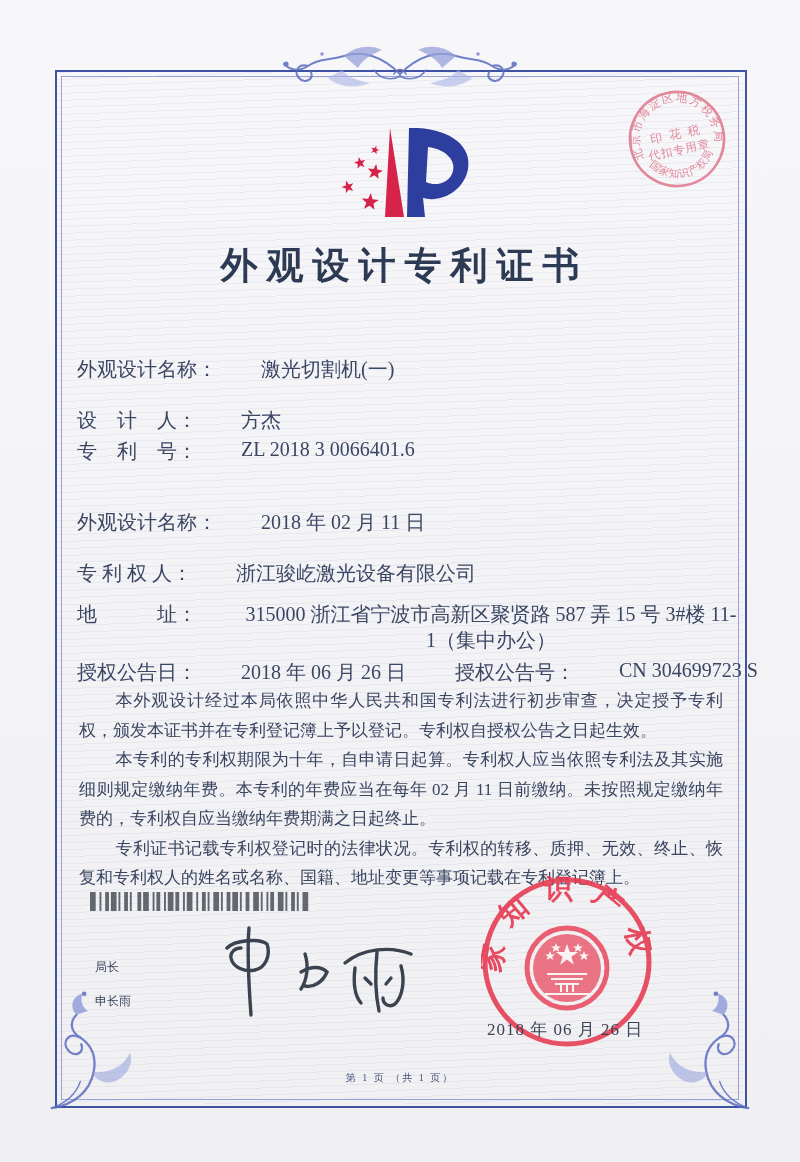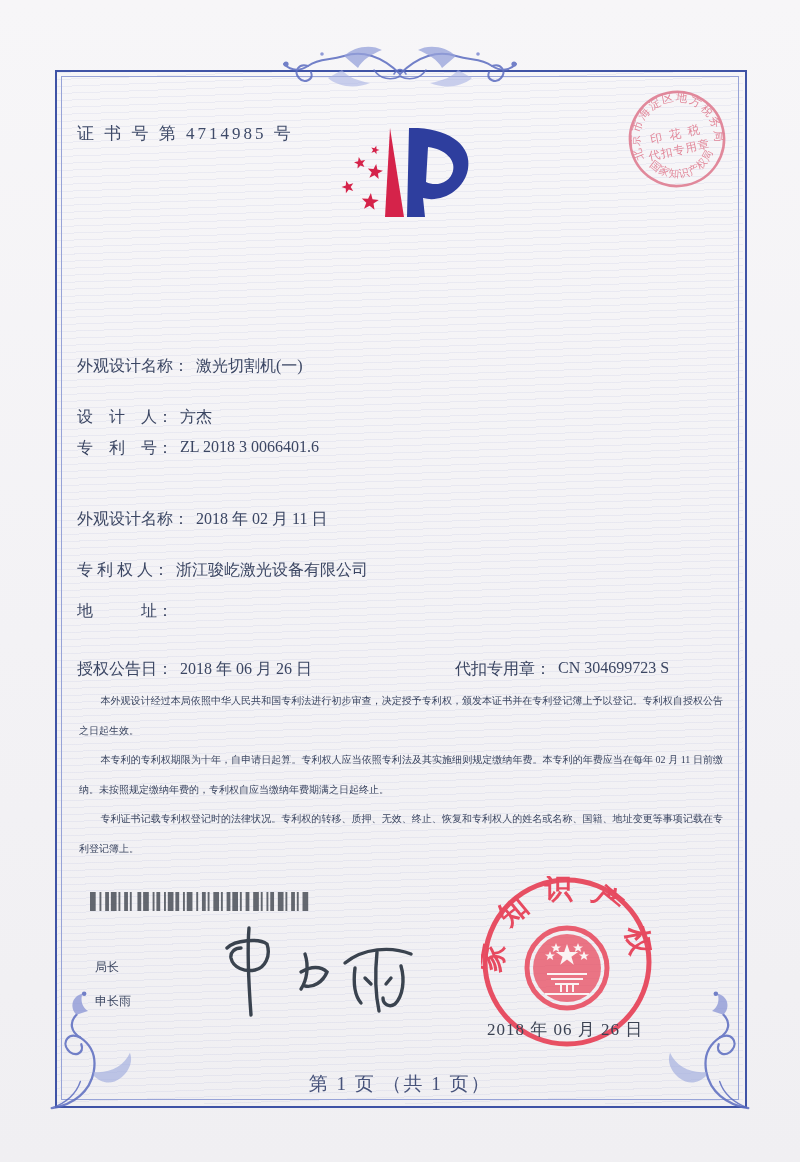--- a/index.html
+++ b/index.html
@@ -23,51 +23,51 @@
   .frame-outer{position:absolute;left:55px;top:70px;width:688px;height:1034px;border:2px solid #3f53a6;}
   .frame-inner{position:absolute;left:61px;top:76px;width:676px;height:1022px;border:1px solid #97a3d7;}
 
   .cert-no{position:absolute;left:77px;top:122px;font-size:17px;letter-spacing:3px;color:#3e4a68;}
 
   .title{
     position:absolute;left:0;top:241px;width:100%;text-align:center;
     font-size:37px;font-weight:600;letter-spacing:9px;text-indent:9px;color:#2c3a54;
   }
 
-  .row{position:absolute;left:77px;display:flex;font-size:16px;color:#3b4663;align-items:flex-start;}
+  .row{position:absolute;left:77px;display:flex;font-size:20px;color:#3b4663;align-items:flex-start;gap:37px;}
   .row .lab{flex:0 0 auto;white-space:pre;}
   .row .val{margin-left:7px;}
   .row-design{top:356px;}
   .row-designer{top:407px;text-align:right;}
   .row-patno{top:438px;justify-content:center;}
   .row-filing{top:509px;}
   .row-patentee{top:560px;}
   .row-address{top:601px;text-align:center;}
   .row-address .val{width:500px;line-height:26px;}
   .row-grantdate{top:659px;text-align:center;}
   .row-grantno{top:659px;left:455px;}
 
   .paras{
     position:absolute;left:79px;top:686px;width:644px;
-    font-size:10px;line-height:29.5px;text-align:justify;color:#3a4560;
+    font-size:17px;line-height:29.5px;text-align:justify;color:#3a4560;
   }
   .paras p{margin:0;text-indent:2.15em;}
 
   .barcode{position:absolute;left:90px;top:892px;width:222px;height:19px;}
 
   .signer{position:absolute;left:95px;top:950px;font-size:12px;line-height:34px;color:#3a4560;}
   .signature{position:absolute;left:205px;top:922px;}
 
   .seal{position:absolute;left:481px;top:876px;}
   .seal-date{
     position:absolute;left:487px;top:1018px;width:180px;
     font-size:17px;letter-spacing:1px;color:#3b4253;z-index:5;white-space:nowrap;
   }
 
-  .footer{position:absolute;left:0;top:1071px;width:100%;text-align:center;font-size:19px;letter-spacing:2px;color:#46527a;}
+  .footer{position:absolute;left:0;top:1071px;width:100%;text-align:center;font-size:10px;letter-spacing:2px;color:#46527a;}
 
   .tax-stamp{position:absolute;left:625px;top:87px;}
   .logo{position:absolute;left:333px;top:110px;}
   .orn-top{position:absolute;left:278px;top:40px;}
   .orn-bl{position:absolute;left:46px;top:988px;}
   .orn-br{position:absolute;left:630px;top:988px;}
   svg{display:block;}
 </style>
 </head>
 <body>
@@ -109,21 +109,20 @@
     <g transform="translate(130,0) scale(-1,1)" stroke="#5b6cc0" stroke-width="2.4" fill="none" opacity="0.85" stroke-linecap="round">
       <path d="M6,126 C30,122 46,108 50,88 C53,72 48,60 36,52 C26,46 24,36 32,28"></path>
       <path d="M36,52 c-12,-6 -20,4 -13,13 c6,8 18,4 14,-6"></path>
       <path d="M50,88 C66,90 82,82 88,68 C92,78 86,92 72,98 C64,101 56,98 50,92 Z" fill="#9aa6dd" stroke="none" opacity="0.7"></path>
       <path d="M32,28 c-8,-8 -4,-20 6,-22 c-2,8 0,14 6,18 Z" fill="#7e8bd2" stroke="none" opacity="0.8"></path>
       <path d="M6,126 C22,120 32,110 36,98" stroke-width="1.5"></path>
       <circle cx="40" cy="6" r="2.4" fill="#5b6cc0" stroke="none"></circle>
     </g>
   </svg>
 
-  <div class="cert-no">证 书 号 第 4714985 号</div>
 
   <svg class="tax-stamp" width="104" height="104" viewBox="0 0 104 104">
     <g transform="translate(52,52) rotate(-12)" opacity="0.82">
       <circle r="47" fill="none" stroke="#dd7288" stroke-width="2.6"></circle>
       <path id="taxTop" d="M -37 9 A 38 38 0 1 1 37 9" fill="none"></path>
       <path id="taxBot" d="M -33 19 A 38 38 0 0 0 33 19" fill="none"></path>
       <text font-size="11.5" letter-spacing="1.5" fill="#dd6f85" font-family="Liberation Serif, serif">
         <textPath href="#taxTop" startOffset="50%" text-anchor="middle">北京市海淀区地方税务局</textPath>
       </text>
       <text font-size="10.5" letter-spacing="0.5" fill="#dd6f85" font-family="Liberation Serif, serif">
@@ -140,20 +139,21 @@
          M95,37 C112,39 123,50 120,61 C117,73 103,77 93,72 Z"></path>
     <g id="logo-stars" fill="#d5234a">
         <polygon points="43.3,35.7 43.5,38.9 46.5,39.9 43.5,41.1 43.5,44.3 41.4,41.8 38.4,42.7 40.1,40.0 38.3,37.4 41.4,38.2"></polygon>
         <polygon points="25.8,47.1 28.0,50.7 32.2,50.0 29.5,53.3 31.4,57.1 27.5,55.5 24.5,58.5 24.8,54.2 21.0,52.3 25.1,51.3"></polygon>
         <polygon points="43.2,54.1 44.4,59.6 49.9,60.7 45.0,63.5 45.7,69.1 41.5,65.3 36.4,67.7 38.7,62.5 34.8,58.4 40.5,59.0"></polygon>
         <polygon points="13.1,70.8 15.9,74.4 20.3,73.3 17.7,77.0 20.2,80.9 15.8,79.6 12.9,83.2 12.8,78.6 8.5,76.9 12.8,75.4"></polygon>
         <polygon points="37.9,83.0 39.5,89.2 45.8,90.1 40.5,93.5 41.5,99.8 36.6,95.8 31.0,98.7 33.3,92.8 28.8,88.4 35.1,88.7"></polygon>
       </g>
   </svg>
 
+  <div class="title">外观设计专利证书</div>
 
   <div class="row row-design">
     <span class="lab">外观设计名称：</span>
     <span class="val">激光切割机(一)</span>
   </div>
   <div class="row row-designer">
     <span class="lab">设　计　人：</span>
     <span class="val">方杰</span>
   </div>
   <div class="row row-patno">
@@ -163,27 +163,28 @@
   <div class="row row-filing">
     <span class="lab">外观设计名称：</span>
     <span class="val">2018 年 02 月 11 日</span>
   </div>
   <div class="row row-patentee">
     <span class="lab">专 利 权 人：</span>
     <span class="val">浙江骏屹激光设备有限公司</span>
   </div>
   <div class="row row-address">
     <span class="lab">地　　　址：</span>
+    <span class="val">315000 浙江省宁波市高新区聚贤路 587 弄 15 号 3#楼 11-1（集中办公）</span>
   </div>
   <div class="row row-grantdate">
     <span class="lab">授权公告日：</span>
     <span class="val">2018 年 06 月 26 日</span>
   </div>
   <div class="row row-grantno">
-    <span class="lab">代扣专用章：</span>
+    <span class="lab">授权公告号：</span>
     <span class="val">CN 304699723 S</span>
   </div>
 
   <div class="paras">
     <p>本外观设计经过本局依照中华人民共和国专利法进行初步审查，决定授予专利权，颁发本证书并在专利登记簿上予以登记。专利权自授权公告之日起生效。</p>
     <p>本专利的专利权期限为十年，自申请日起算。专利权人应当依照专利法及其实施细则规定缴纳年费。本专利的年费应当在每年 02 月 11 日前缴纳。未按照规定缴纳年费的，专利权自应当缴纳年费期满之日起终止。</p>
     <p>专利证书记载专利权登记时的法律状况。专利权的转移、质押、无效、终止、恢复和专利权人的姓名或名称、国籍、地址变更等事项记载在专利登记簿上。</p>
   </div>
 
   <svg id="barcode" class="barcode" width="222" height="19" preserveAspectRatio="none" viewBox="0 0 117 18">

